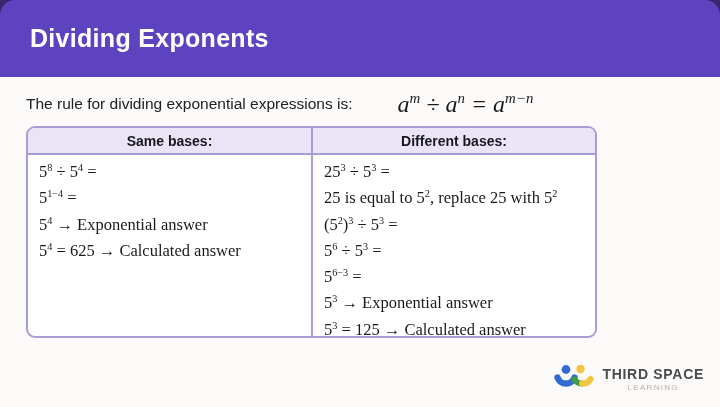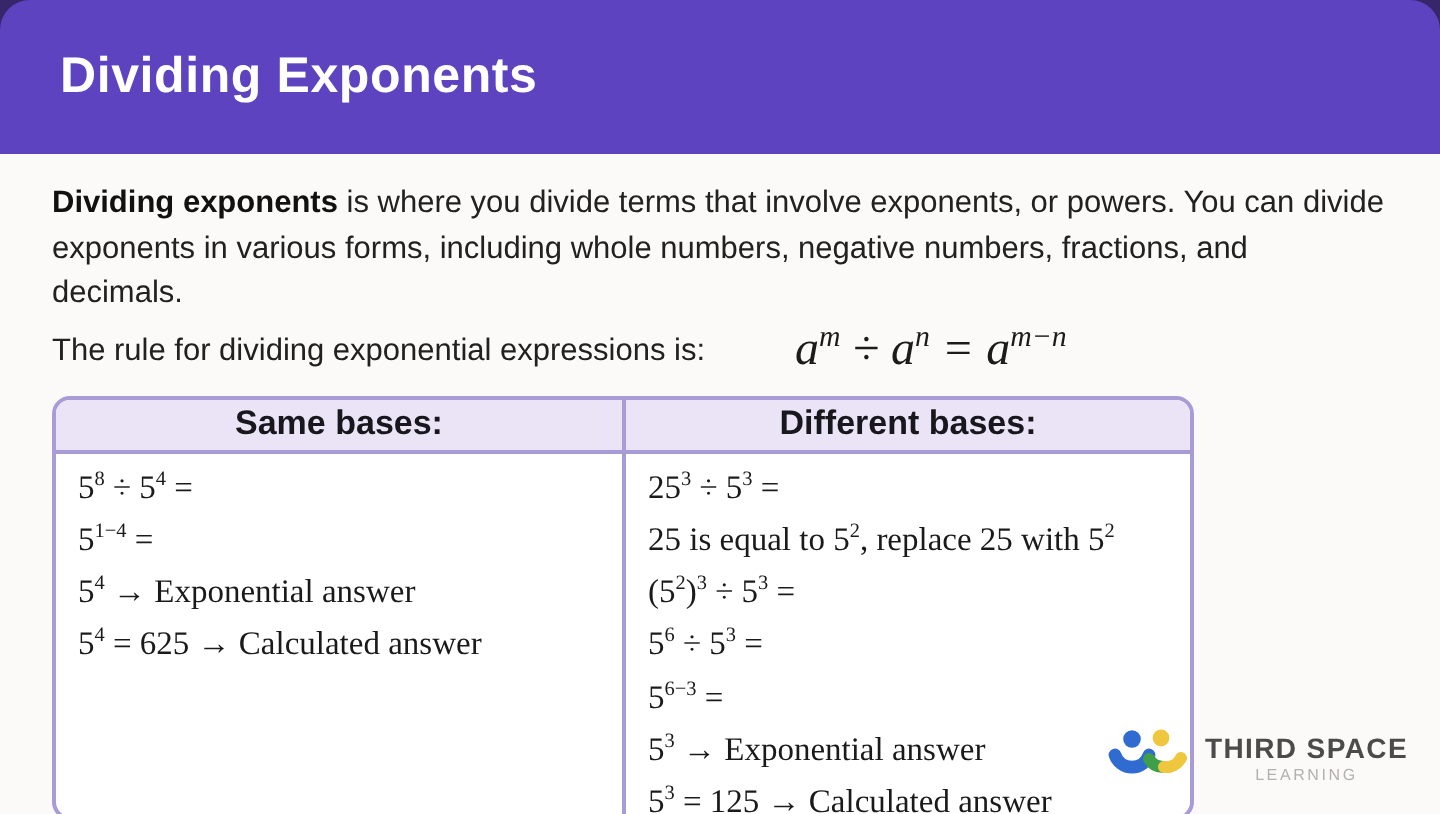--- a/index.html
+++ b/index.html
@@ -72,21 +72,21 @@
     border: 2px solid var(--table-border, #a89bd6);
     border-radius: 9px;
     background: #ffffff;
     overflow: hidden;
   }
   .th {
     background: var(--table-header-bg, #eae4f6);
     border-bottom: 2px solid var(--table-border, #a89bd6);
     display: flex; align-items: center; justify-content: center;
     font-weight: bold;
-    font-size: 17px;
+    font-size: 14px;
     color: #17171d;
   }
   .col-divider { border-right: 2px solid var(--table-border, #a89bd6); }
   .math-cell {
     padding: 4px 10px 6px 11px;
     font-family: "Liberation Serif", "DejaVu Serif", serif;
     font-size: 16.5px;
     color: #1a1a1a;
   }
   .math-line { line-height: 26.3px; white-space: nowrap; }
@@ -106,21 +106,20 @@
   }
 </style>
 </head>
 <body style="--header-purple: #5e43c1; --page-dark-purple: #38266b; --table-border: #a89bd6; --table-header-bg: #eae4f6; --logo-blue: #2f6bd0; --logo-yellow: #eec73e; --logo-green: #3f9e4a;">
 
 <div class="card-header">
   <h1 class="page-title">Dividing Exponents</h1>
 </div>
 
 <div class="card-body">
-  <p class="intro"><strong>Dividing exponents</strong><span> is where you divide terms that involve exponents, or powers. You can divide exponents in various forms, including whole numbers, negative numbers, fractions, and decimals.</span></p>
 
   <p class="rule-line">
     <span>The rule for dividing exponential expressions is:</span>
     <span class="math rule-math">a<sup>m</sup> ÷ a<sup>n</sup> = a<sup>m−n</sup></span>
   </p>
 
   <div class="bases-table">
     <div class="th col-divider">Same bases:</div>
     <div class="th">Different bases:</div>
     <div class="math-cell col-divider">

